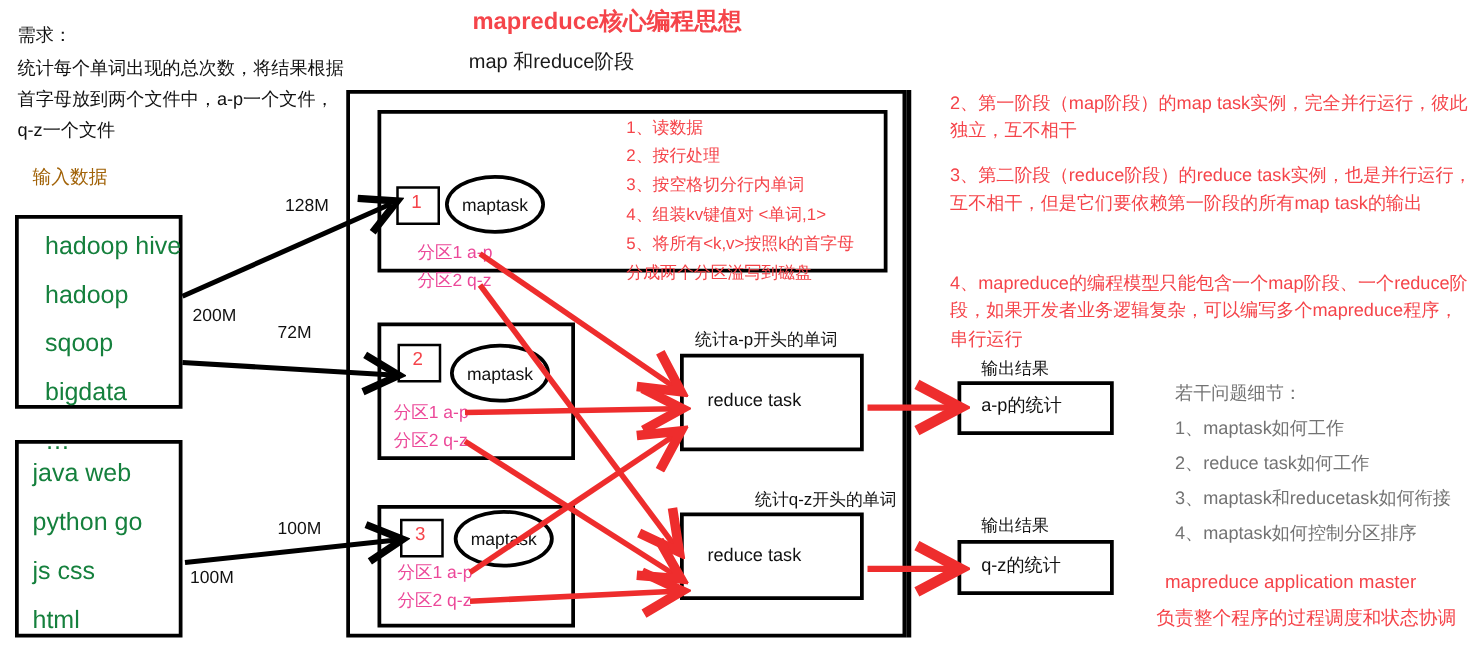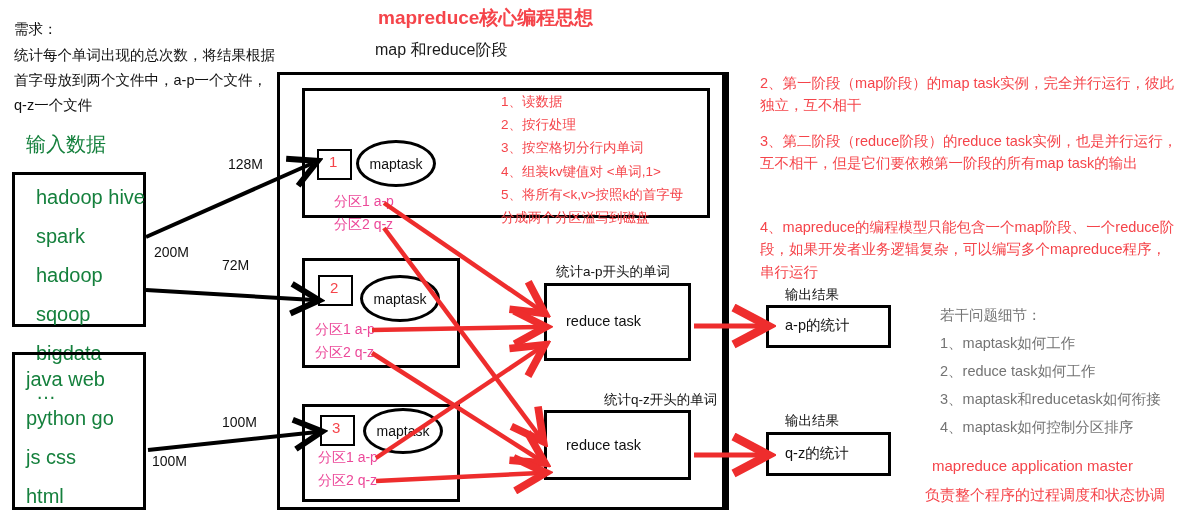--- a/index.html
+++ b/index.html
@@ -101,26 +101,25 @@
 <div id="canvas">
 
   <div class="txt title-main" style="left:378px; top:8px;">mapreduce核心编程思想</div>
   <div class="txt title-sub" style="left:375px; top:42px;text-align:right;">map 和reduce阶段</div>
 
   <div class="txt req-text" style="left:14px; top:22px;">需求：</div>
   <div class="txt req-text" style="left:14px; top:48px;">统计每个单词出现的总次数，将结果根据</div>
   <div class="txt req-text" style="left:14px; top:73px;">首字母放到两个文件中，a-p一个文件，</div>
   <div class="txt req-text" style="left:14px; top:98px;">q-z一个文件</div>
 
-  <div class="txt" style="left:26px; top:134px; font-size:20px; color:#15803d;">输入数据</div>
+  <div class="txt" style="left:26px; top:134px; font-size:15px; color:#a16207;">输入数据</div>
 
   <div class="box" style="left:12px; top:172px; width:134px; height:155px;"></div>
   <div class="abs input-list" style="left:36px; top:178px; width:110px;">
     <div>hadoop hive</div>
-    <div>spark</div>
     <div>hadoop</div>
     <div>sqoop</div>
     <div>bigdata</div>
     <div>…</div>
   </div>
 
   <div class="box" style="left:12px; top:352px; width:134px; height:158px;"></div>
   <div class="abs input-list" style="left:26px; top:360px; width:120px;">
     <div>java web</div>
     <div>python go</div>

